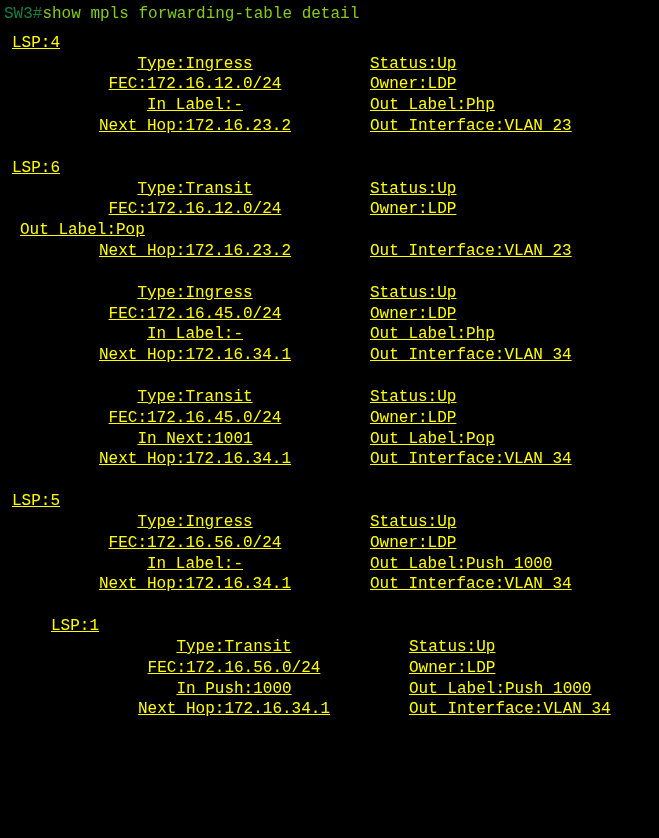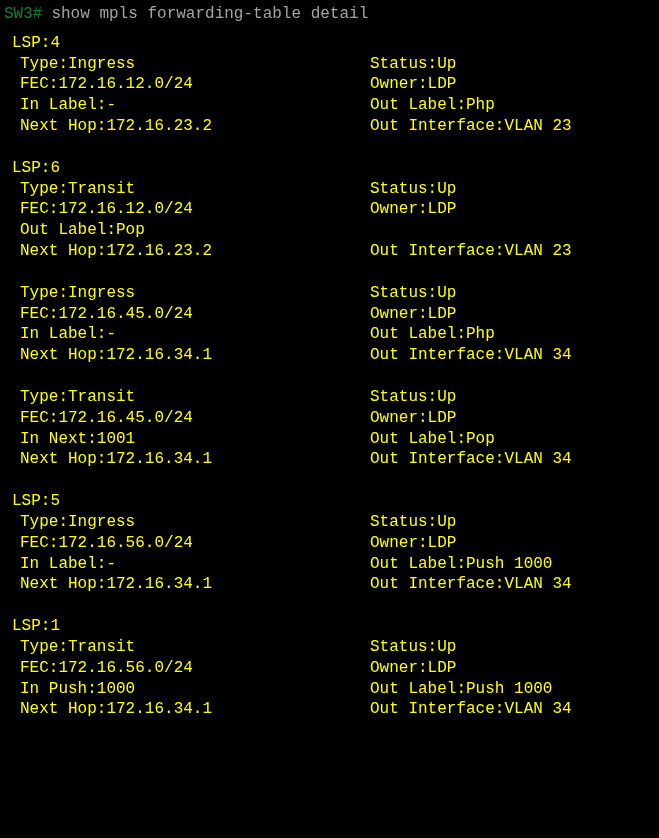--- a/index.html
+++ b/index.html
@@ -11,43 +11,45 @@
       padding: 4px;
       width: 659px;
     }
     .prompt-line {
       color: #ffffff;
     }
     .prompt-host {
       color: #15803d;
     }
     .prompt-cmd {
-      color: #a3a3a3;
-      margin-left: 9px;
+      color: #84cc16;
     }
     .output {
       color: #ffff00;
       margin-top: 8px;
+      text-decoration: underline;
     }
     .lsp-block {
       margin-bottom: 21px;
     }
     .lsp-block:last-child {
       margin-bottom: 0;
+      margin-left: 39px;
     }
     .lsp-header {
       padding-left: 8px;
     }
     .lsp-row {
       display: flex;
       padding-left: 16px;
     }
     .col-left {
       width: 350px;
       flex-shrink: 0;
+      text-align: center;
     }
     .col-right {
       flex: 1;
     }
   </style>
 </head>
 <body>
 
 <div class="prompt-line">
   <span class="prompt-host">SW3#</span><span class="prompt-cmd">show mpls forwarding-table detail</span>

